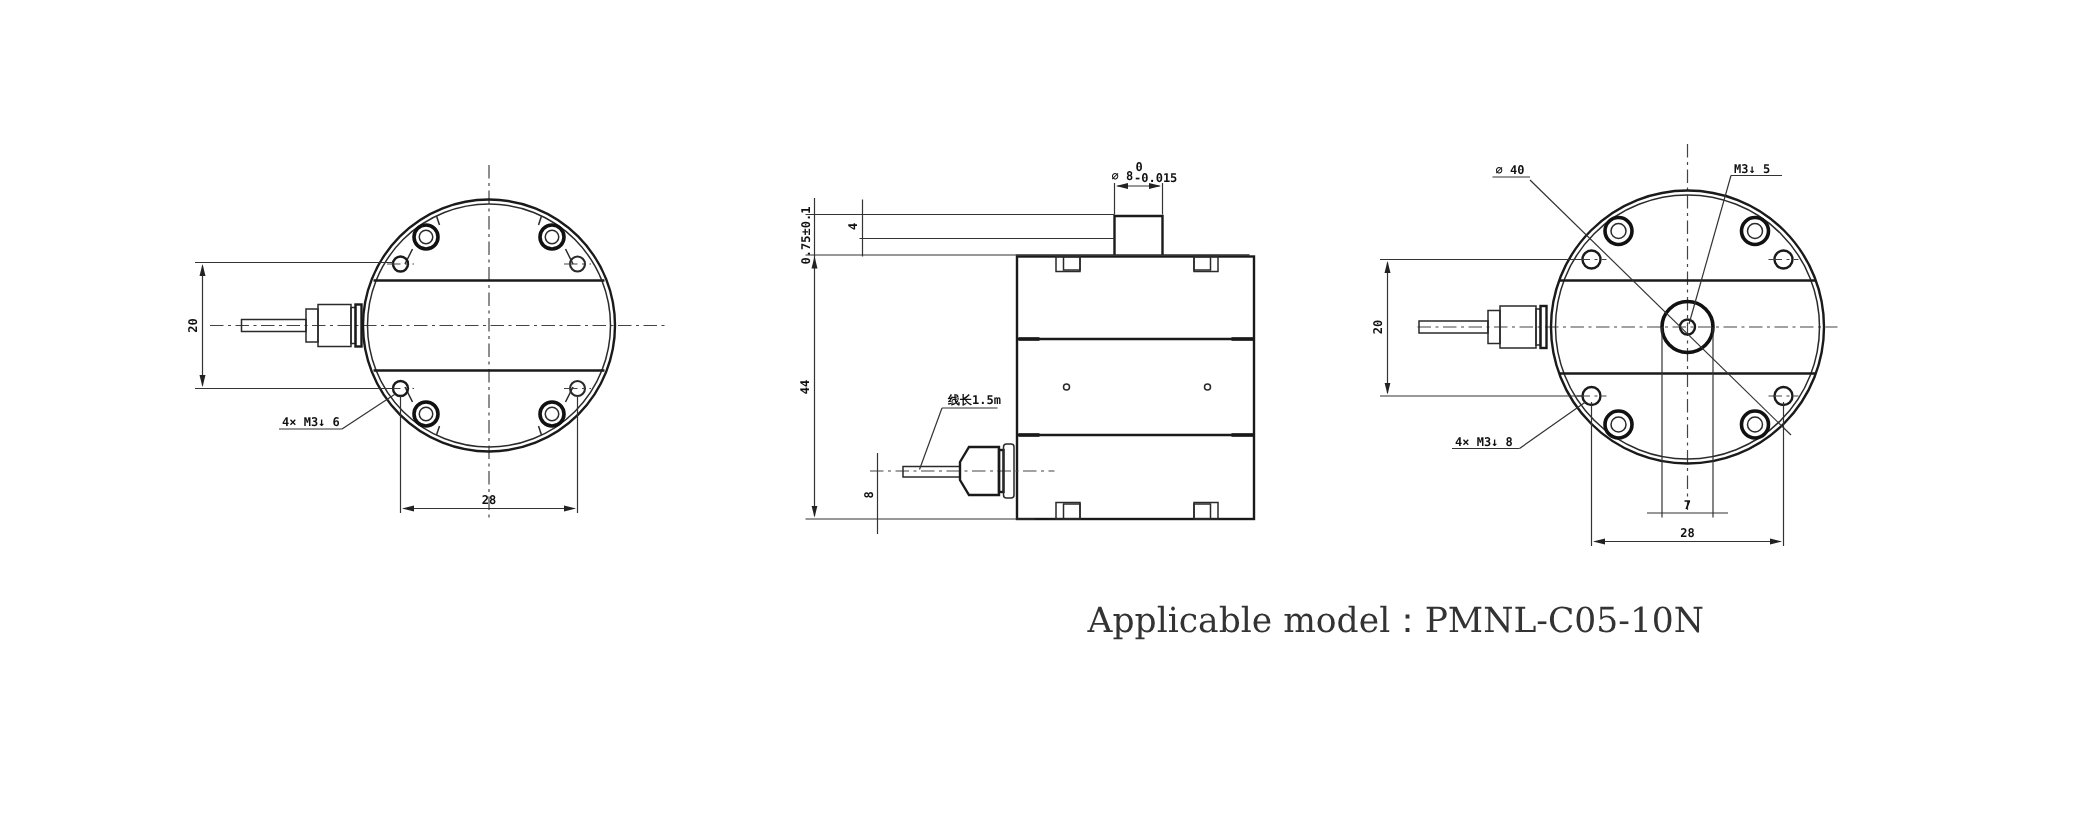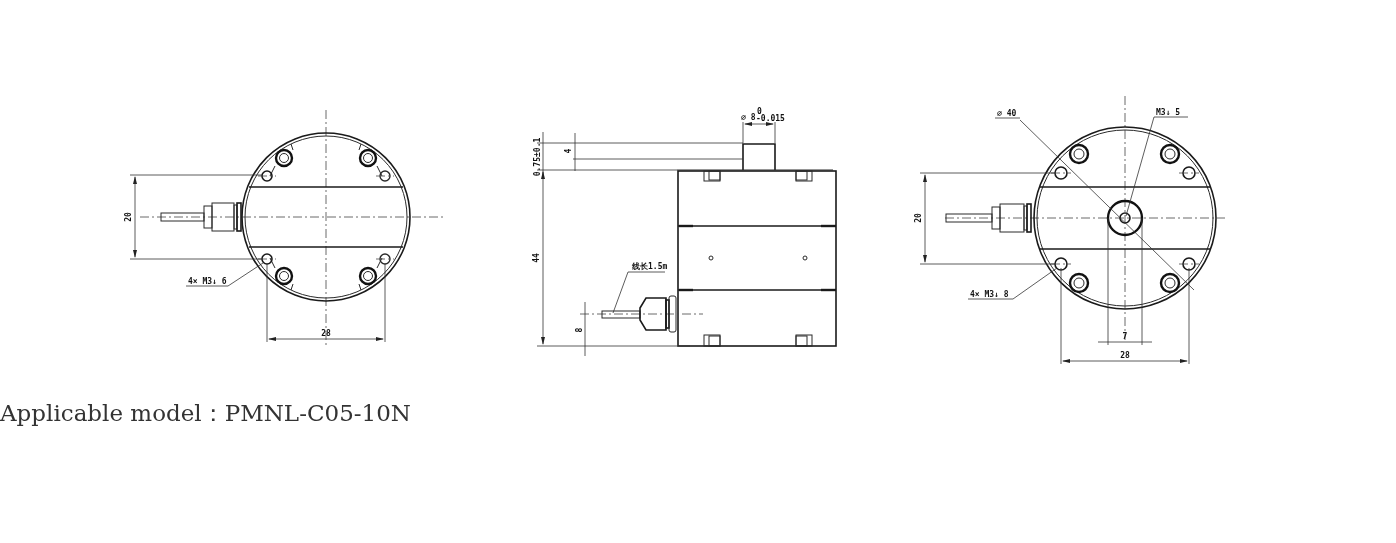--- a/index.html
+++ b/index.html
@@ -6,21 +6,21 @@
     body { width: 1396px; height: 543px; position: relative; overflow: hidden; }
     #drawing { position: absolute; left: 0; top: 0; width: 1396px; height: 543px; }
     .ln { stroke: #2a2a2a; stroke-width: 1; fill: none; }
     .thk { stroke: #1a1a1a; stroke-width: 1.6; fill: none; }
     .bold { stroke: #111; stroke-width: 2.4; fill: none; }
     .cl { stroke: #444; stroke-width: 0.8; fill: none; stroke-dasharray: 9 3 2 3; }
     .dim { stroke: #333; stroke-width: 0.8; fill: none; }
     .dimtxt { font-family: "DejaVu Sans Mono", monospace; font-size: 8px; font-weight: bold; fill: #111; }
     .arrow { fill: #222; stroke: none; }
     #caption {
-      position: absolute; left: 0; width: 1136px; top: 398px; text-align: left;
+      position: absolute; left: 0; width: 1136px; top: 398px; text-align: right;
       font-family: "DejaVu Serif", serif; font-size: 23px; color: #333; letter-spacing: 0px;
     }
   </style>
 </head>
 <body>
 
 <svg id="drawing" viewBox="0 0 1396 543" xmlns="http://www.w3.org/2000/svg">
   <defs>
     <marker id="arr" markerWidth="8" markerHeight="6" refX="7" refY="3" orient="auto-start-reverse" markerUnits="userSpaceOnUse">
       <path d="M0,1 L8,3 L0,5 Z" class="arrow"></path>

